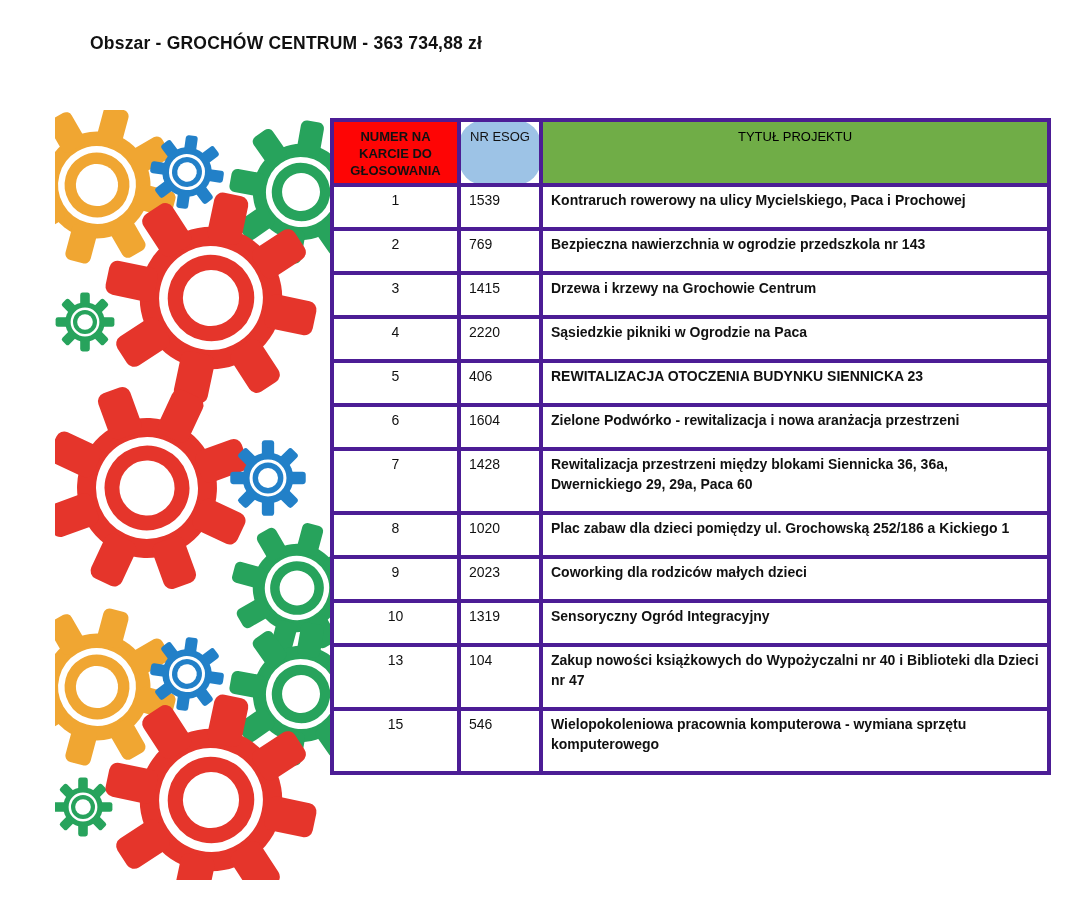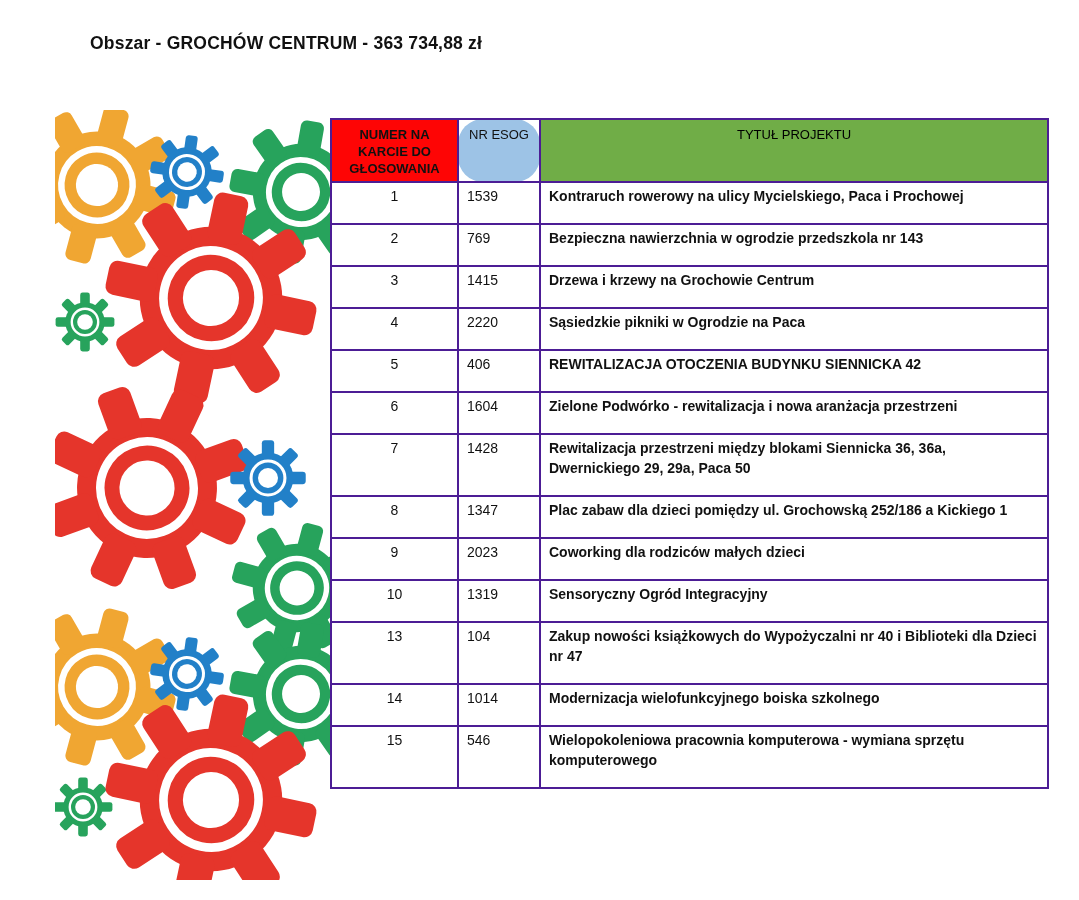--- a/index.html
+++ b/index.html
@@ -21,21 +21,21 @@
     position:absolute;left:55px;top:110px;width:275px;height:770px;
     overflow:hidden;
   }
   table.projects{
     position:absolute;left:330px;top:118px;
     width:717px;
     border-collapse:collapse;
     table-layout:fixed;
   }
   table.projects th,table.projects td{
-    border:2px solid #4c1d95;
+    border:4px solid #4c1d95;
     vertical-align:top;
     box-sizing:border-box;
     overflow:hidden;
   }
   table.projects th{
     height:57px;
     padding:6px 3px 4px 3px;
     font-size:13px;line-height:17px;
     text-align:center;
     font-weight:400;
@@ -128,58 +128,53 @@
           <td class="c-title">Drzewa i krzewy na Grochowie Centrum</td>
         </tr>
         <tr>
           <td class="c-num">4</td>
           <td class="c-esog">2220</td>
           <td class="c-title">Sąsiedzkie pikniki w Ogrodzie na Paca</td>
         </tr>
         <tr>
           <td class="c-num">5</td>
           <td class="c-esog">406</td>
-          <td class="c-title">REWITALIZACJA OTOCZENIA BUDYNKU SIENNICKA 42</td>
+          <td class="c-title">REWITALIZACJA OTOCZENIA BUDYNKU SIENNICKA 23</td>
         </tr>
         <tr>
           <td class="c-num">6</td>
           <td class="c-esog">1604</td>
           <td class="c-title">Zielone Podwórko - rewitalizacja i nowa aranżacja przestrzeni</td>
         </tr>
         <tr>
           <td class="c-num">7</td>
           <td class="c-esog">1428</td>
-          <td class="c-title">Rewitalizacja przestrzeni między blokami Siennicka 36, 36a, Dwernickiego 29, 29a, Paca 50</td>
+          <td class="c-title">Rewitalizacja przestrzeni między blokami Siennicka 36, 36a, Dwernickiego 29, 29a, Paca 60</td>
         </tr>
         <tr>
           <td class="c-num">8</td>
-          <td class="c-esog">1347</td>
+          <td class="c-esog">1020</td>
           <td class="c-title">Plac zabaw dla dzieci pomiędzy ul. Grochowską 252/186 a Kickiego 1</td>
         </tr>
         <tr>
           <td class="c-num">9</td>
           <td class="c-esog">2023</td>
           <td class="c-title">Coworking dla rodziców małych dzieci</td>
         </tr>
         <tr>
           <td class="c-num">10</td>
           <td class="c-esog">1319</td>
           <td class="c-title">Sensoryczny Ogród Integracyjny</td>
         </tr>
         <tr>
           <td class="c-num">13</td>
           <td class="c-esog">104</td>
           <td class="c-title">Zakup nowości książkowych do Wypożyczalni nr 40 i Biblioteki dla Dzieci nr 47</td>
         </tr>
         <tr>
-          <td class="c-num">14</td>
-          <td class="c-esog">1014</td>
-          <td class="c-title">Modernizacja wielofunkcyjnego boiska szkolnego</td>
-        </tr>
-        <tr>
           <td class="c-num">15</td>
           <td class="c-esog">546</td>
           <td class="c-title">Wielopokoleniowa pracownia komputerowa - wymiana sprzętu komputerowego</td>
         </tr>
       </tbody>
   </table>
 
 </div>
 
 </body></html>

